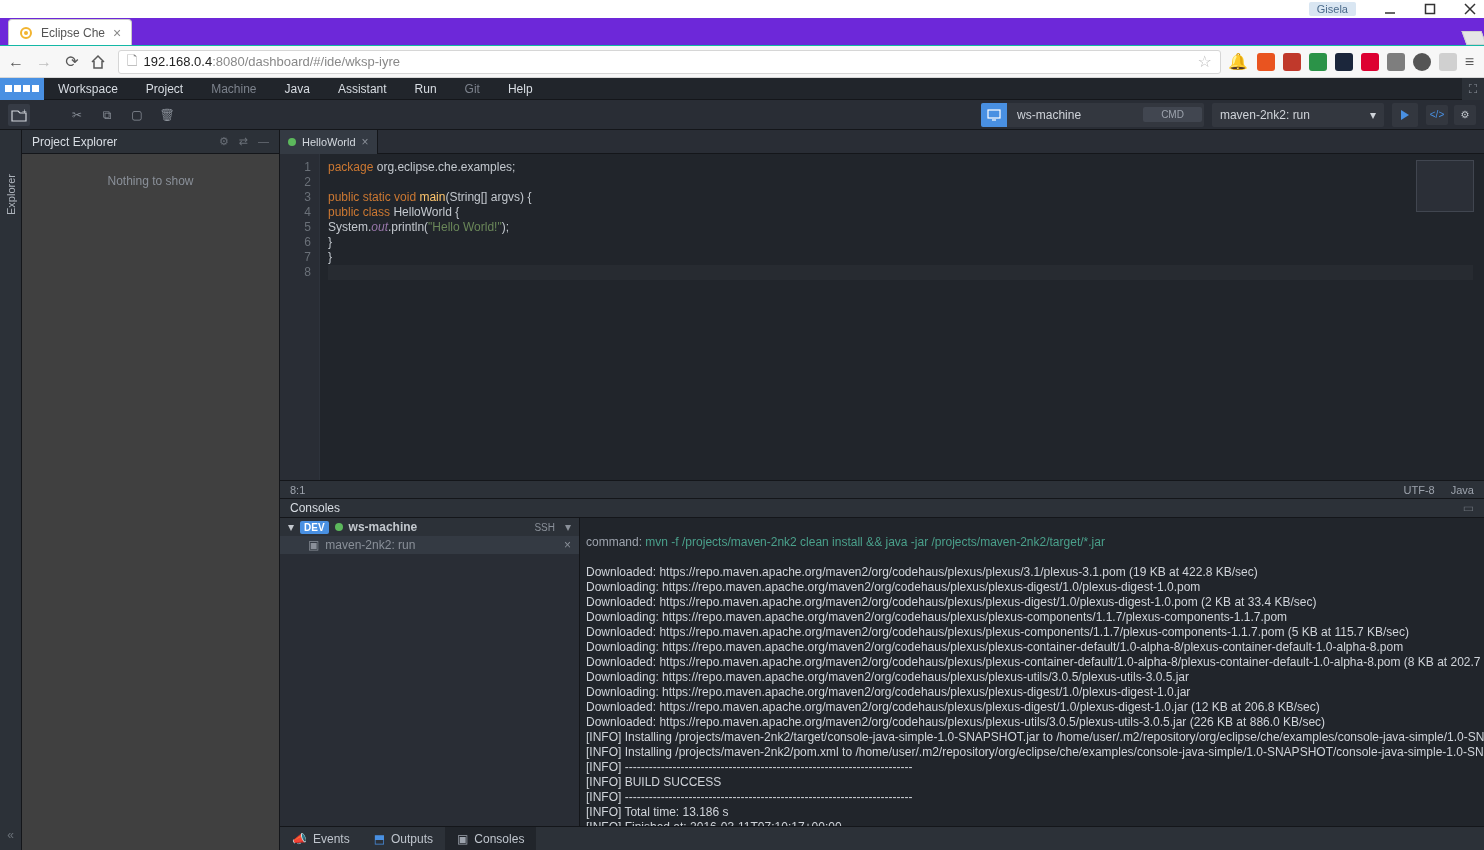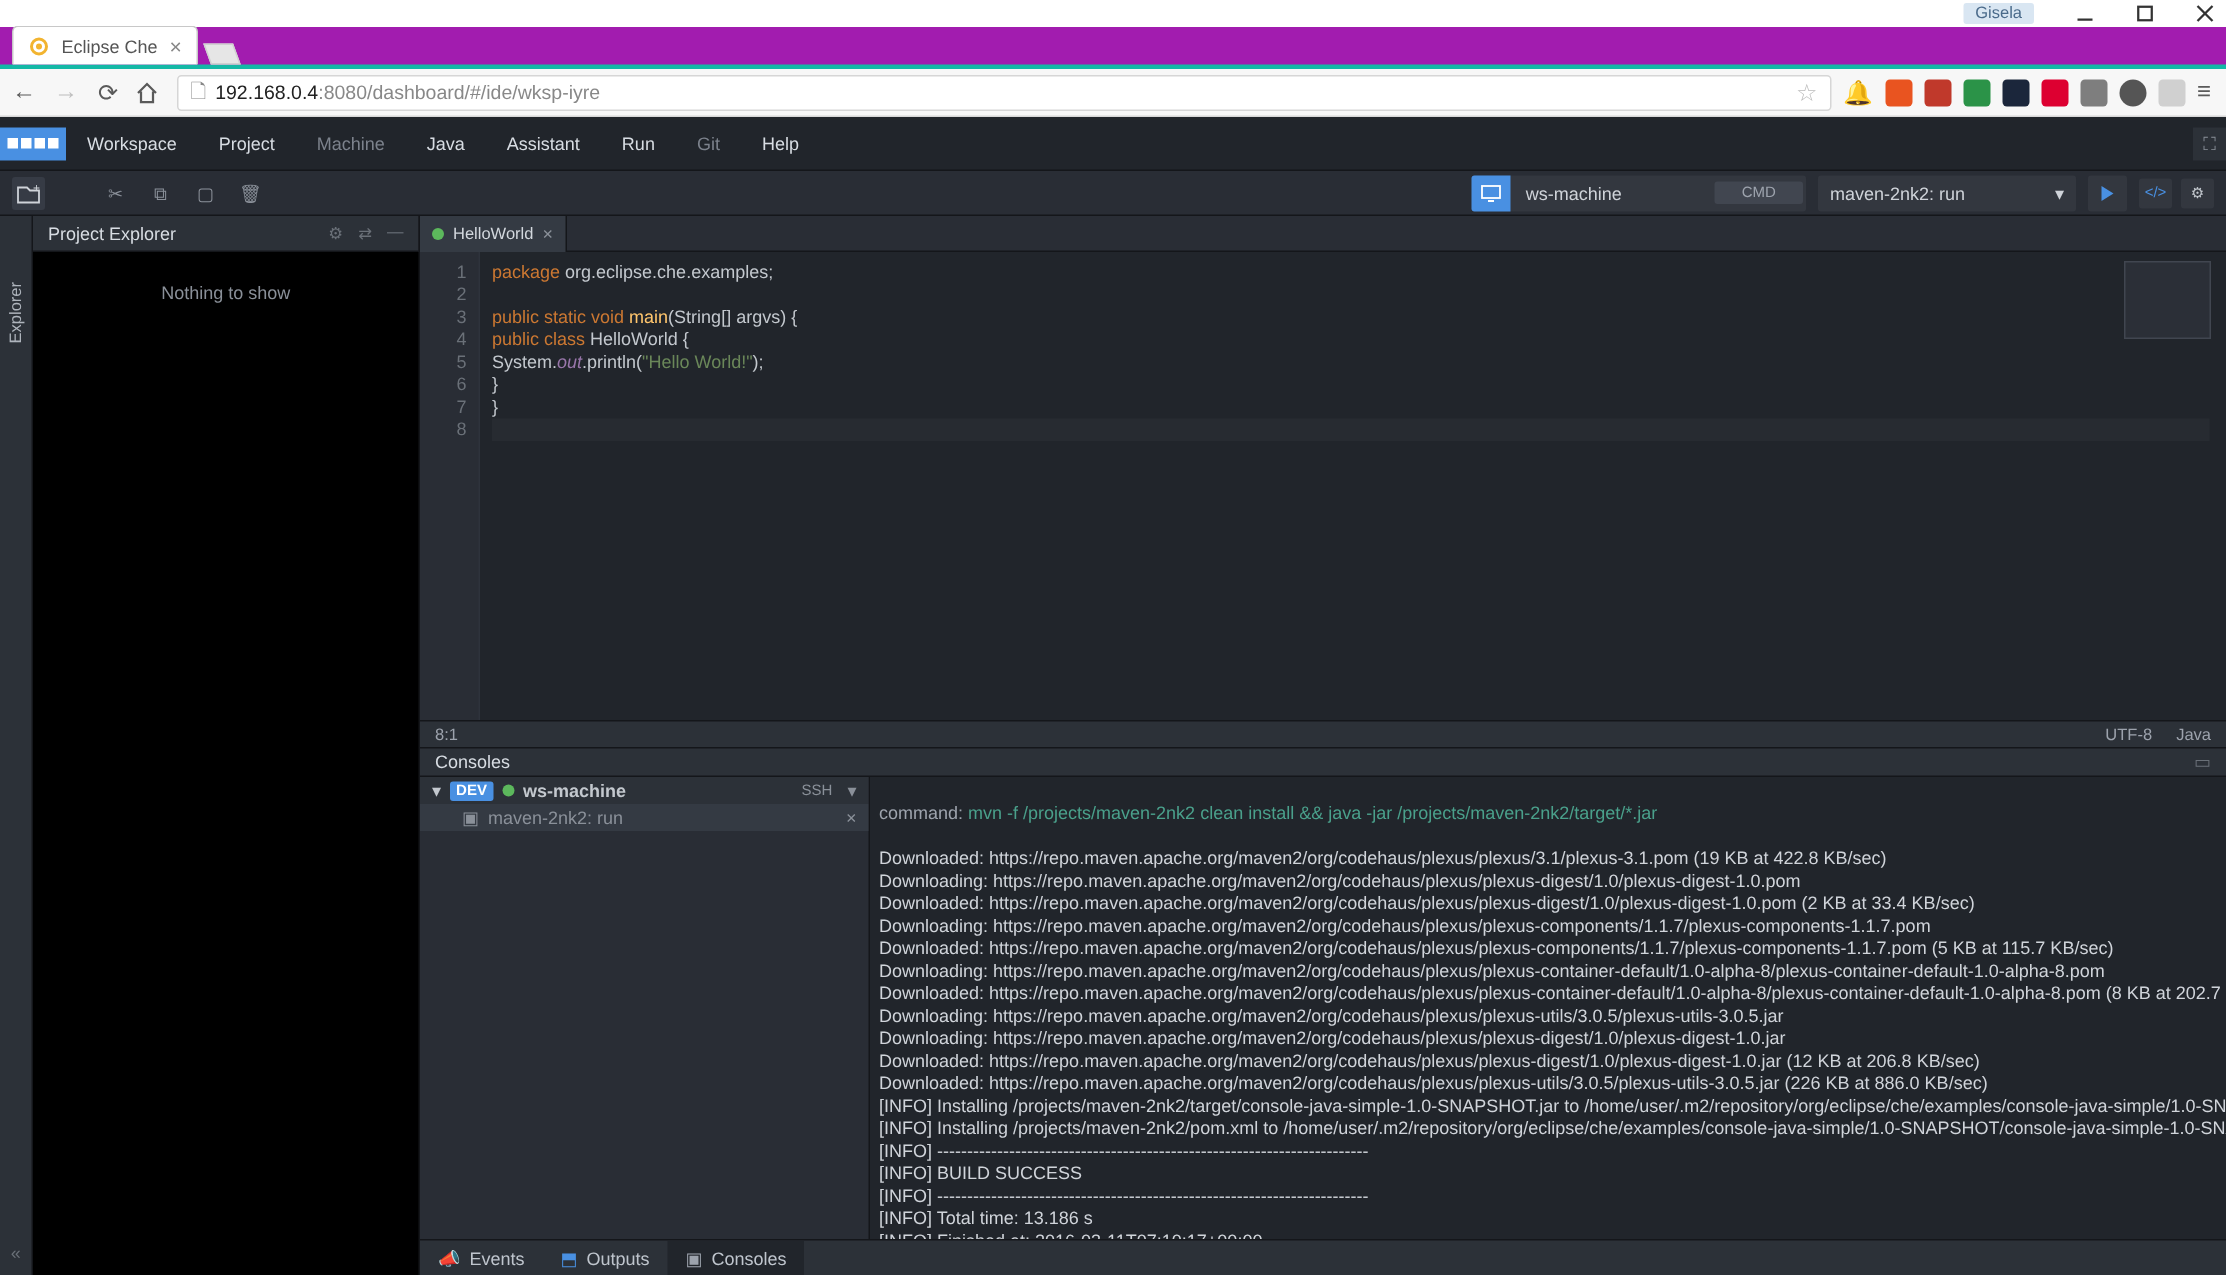--- a/index.html
+++ b/index.html
@@ -4,41 +4,41 @@
 <style>
 * { margin: 0; padding: 0; box-sizing: border-box; font-family: "Segoe UI", Arial, sans-serif; }
 body { width: 1484px; height: 850px; overflow: hidden; background: #fff; display: flex; flex-direction: column; }
 
 
 .window-titlebar { height: 18px; background: #fff; display: flex; justify-content: flex-end; align-items: center; padding-right: 8px; gap: 28px; font-size: 11px; }
 .user-badge { background: #d9e6f2; color: #4a6a8a; padding: 1px 8px; border-radius: 2px; font-size: 11px; }
 .win-btn { width: 12px; height: 12px; display: inline-block; }
 
 
-.tabstrip { height: 28px; background: #a21caf; display: flex; align-items: flex-end; border-bottom: 3px solid #14b8a6; }
+.tabstrip { height: 28px; background: #6d28d9; display: flex; align-items: flex-end; border-bottom: 1px solid #14b8a6; justify-content: space-between; }
 .browser-tab { height: 26px; background: #fff; border: 1px solid #c8c8c8; border-bottom: none; border-top-left-radius: 4px; border-top-right-radius: 4px; display: flex; align-items: center; padding: 0 10px; margin-left: 8px; font-size: 12px; color: #555; gap: 8px; }
 .favicon { width: 14px; height: 14px; display: inline-block; }
 .tab-close { color: #888; font-size: 14px; }
 .newtab { width: 20px; height: 14px; background: #e6e6e6; margin-left: 6px; border: 1px solid #d0d0d0; transform: skewX(20deg); }
 
 
 .addrbar { height: 32px; background: #f7f7f7; border-bottom: 1px solid #d8d8d8; display: flex; align-items: center; padding: 0 6px; gap: 8px; }
 .nav-btn { color: #5a5a5a; font-size: 16px; width: 20px; text-align: center; }
 .nav-btn.disabled { color: #bfbfbf; }
 .omnibox { flex: 1; height: 24px; border: 1px solid #d6d6d6; border-radius: 3px; background: #fff; display: flex; align-items: center; padding: 0 8px; font-size: 13px; color: #222; }
 .omnibox .url-host { color: #222; }
 .omnibox .url-port { color: #888; }
 .omnibox .url-path { color: #888; }
 .addr-right { display: flex; align-items: center; gap: 8px; padding-right: 4px; }
 .ext-icon { width: 18px; height: 18px; border-radius: 3px; display: inline-block; }
 .star { color: #bbb; font-size: 16px; }
 
 
 .che { flex: 1; display: flex; flex-direction: column; background: #21252b; color: #c3c8ce; font-size: 12px; min-height: 0; }
-.che-menubar { height: 36px; background: #21252b; display: flex; align-items: center; padding-left: 0; border-bottom: 1px solid #14161a; }
+.che-menubar { height: 22px; background: #21252b; display: flex; align-items: center; padding-left: 0; border-bottom: 1px solid #14161a; }
 .che-logo { width: 44px; height: 22px; background: #4990e2; display: flex; align-items: center; justify-content: center; }
 .che-logo .sq { width: 7px; height: 7px; background: #fff; margin: 1px; display: inline-block; }
 .menu-item { padding: 0 14px; color: #d8dde3; height: 22px; line-height: 22px; }
 .menu-item.dim { color: #7c828c; }
 .maximize-corner { margin-left: auto; width: 22px; height: 22px; background: #2c3138; display: flex; align-items: center; justify-content: center; color: #8a9099; }
 
 
 .che-toolbar { height: 30px; background: #292d35; display: flex; align-items: center; padding: 0 8px; gap: 8px; border-bottom: 1px solid #14161a; }
 .tool-btn { width: 22px; height: 22px; display: flex; align-items: center; justify-content: center; color: #8a9099; border-radius: 2px; }
 .tool-btn.primary { background: #363b45; }
@@ -52,21 +52,21 @@
 .play-btn { width: 26px; height: 24px; background: #33373f; display: flex; align-items: center; justify-content: center; border-radius: 2px; }
 .play-btn .tri { width: 0; height: 0; border-left: 8px solid #4990e2; border-top: 5px solid transparent; border-bottom: 5px solid transparent; }
 .right-tools { margin-left: auto; display: flex; gap: 6px; }
 .right-tool { width: 22px; height: 20px; background: #33373f; border-radius: 2px; display: flex; align-items: center; justify-content: center; font-size: 10px; }
 .right-tool.blue { color: #4990e2; }
 
 
 .che-body { flex: 1; display: flex; min-height: 0; }
 .left-rail { width: 22px; background: #2c3138; border-right: 1px solid #14161a; display: flex; flex-direction: column; align-items: center; padding-top: 40px; }
 .rail-label { writing-mode: vertical-rl; transform: rotate(180deg); color: #aeb4bc; font-size: 11px; padding: 4px 0; }
-.explorer-panel { width: 258px; background: #000000; border-right: 1px solid #14161a; display: flex; flex-direction: column; }
+.explorer-panel { width: 258px; background: #404040; border-right: 1px solid #14161a; display: flex; flex-direction: column; }
 .panel-header { height: 24px; background: #2c3138; display: flex; align-items: center; padding: 0 10px; color: #d8dde3; font-size: 12px; border-bottom: 1px solid #14161a; gap: 6px; }
 .panel-header .hdr-icons { margin-left: auto; display: flex; gap: 10px; color: #6a7078; font-size: 11px; }
 .panel-body { flex: 1; display: flex; align-items: flex-start; justify-content: center; padding-top: 20px; color: #8a9099; font-size: 12px; }
 
 .editor-area { flex: 1; display: flex; flex-direction: column; min-width: 0; background: #21252b; }
 .editor-tabs { height: 24px; background: #292d35; display: flex; align-items: center; border-bottom: 1px solid #14161a; }
 .editor-tab { height: 24px; background: #343a43; display: flex; align-items: center; padding: 0 8px; gap: 6px; font-size: 11px; color: #d3d8de; border-right: 1px solid #14161a; }
 .editor-tab .dot { width: 8px; height: 8px; border-radius: 50%; background: #5cb85c; display: inline-block; }
 .editor-tab .close { color: #8a9099; font-size: 12px; }
 .editor-inner { flex: 1; display: flex; position: relative; min-height: 0; }

